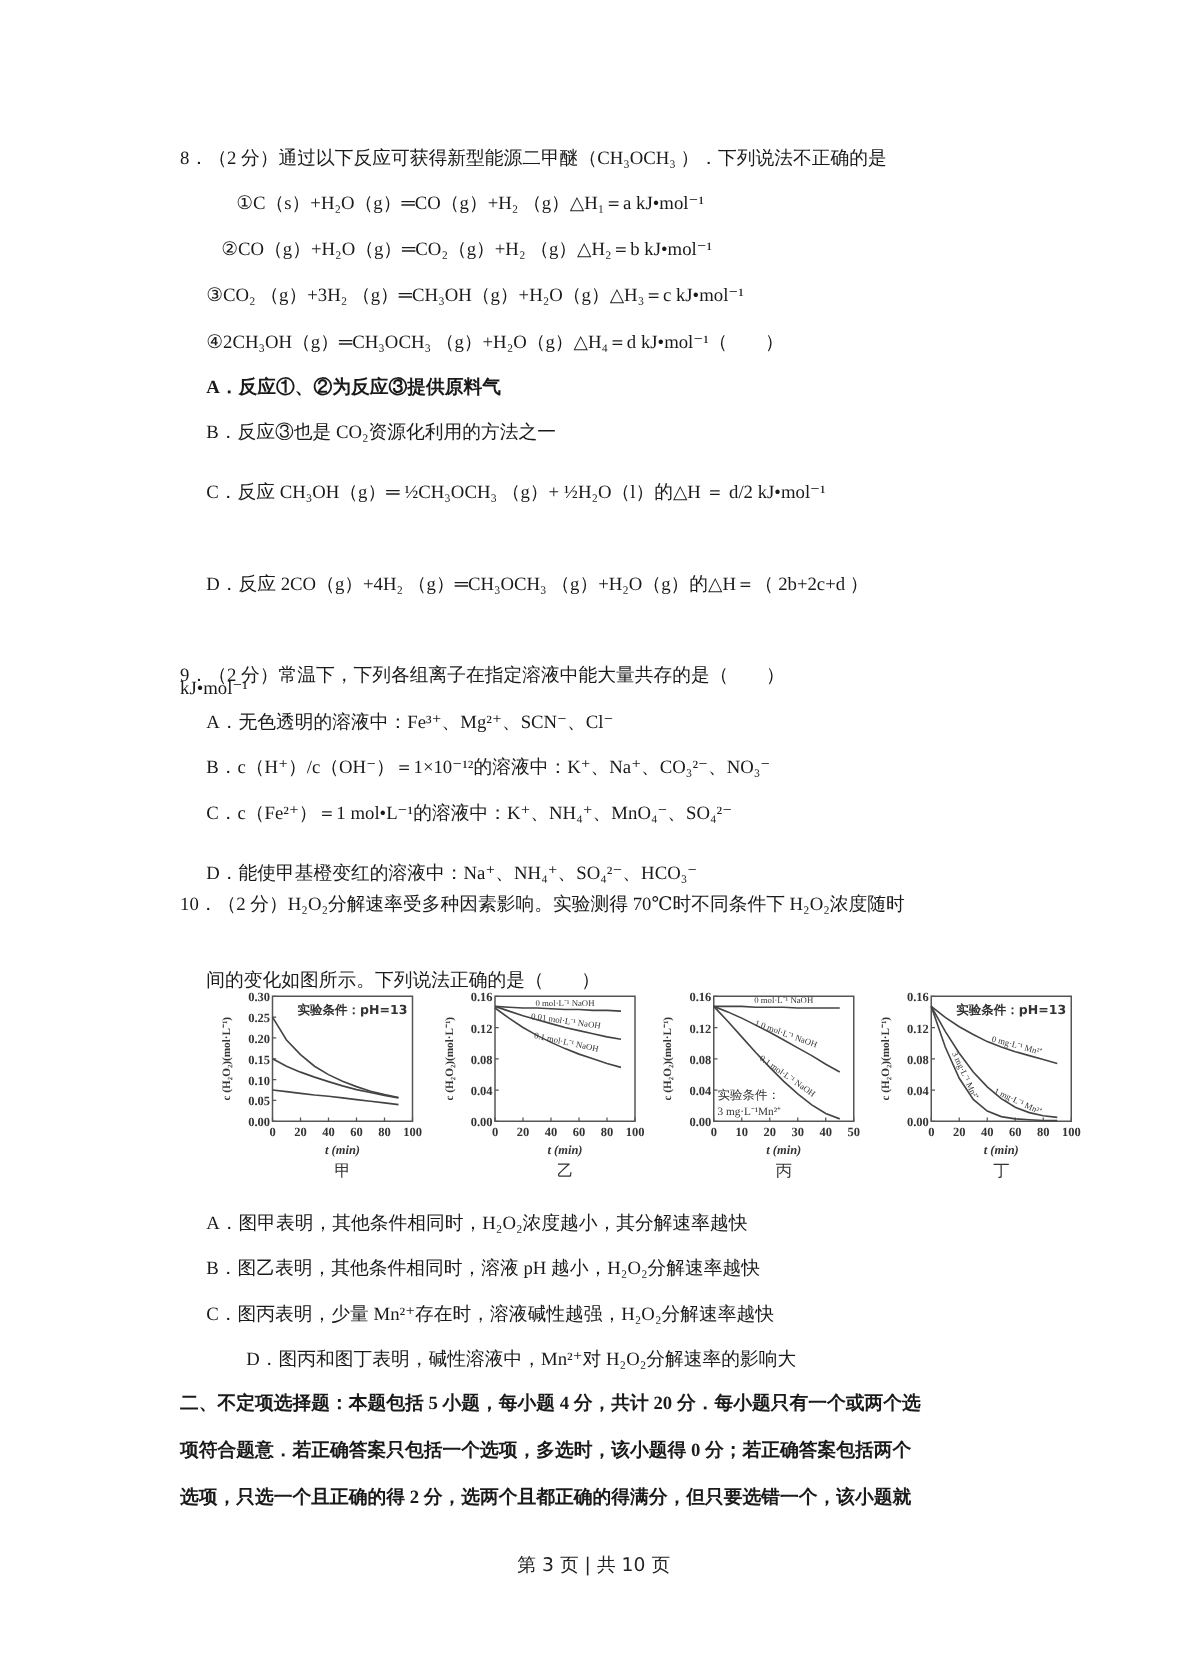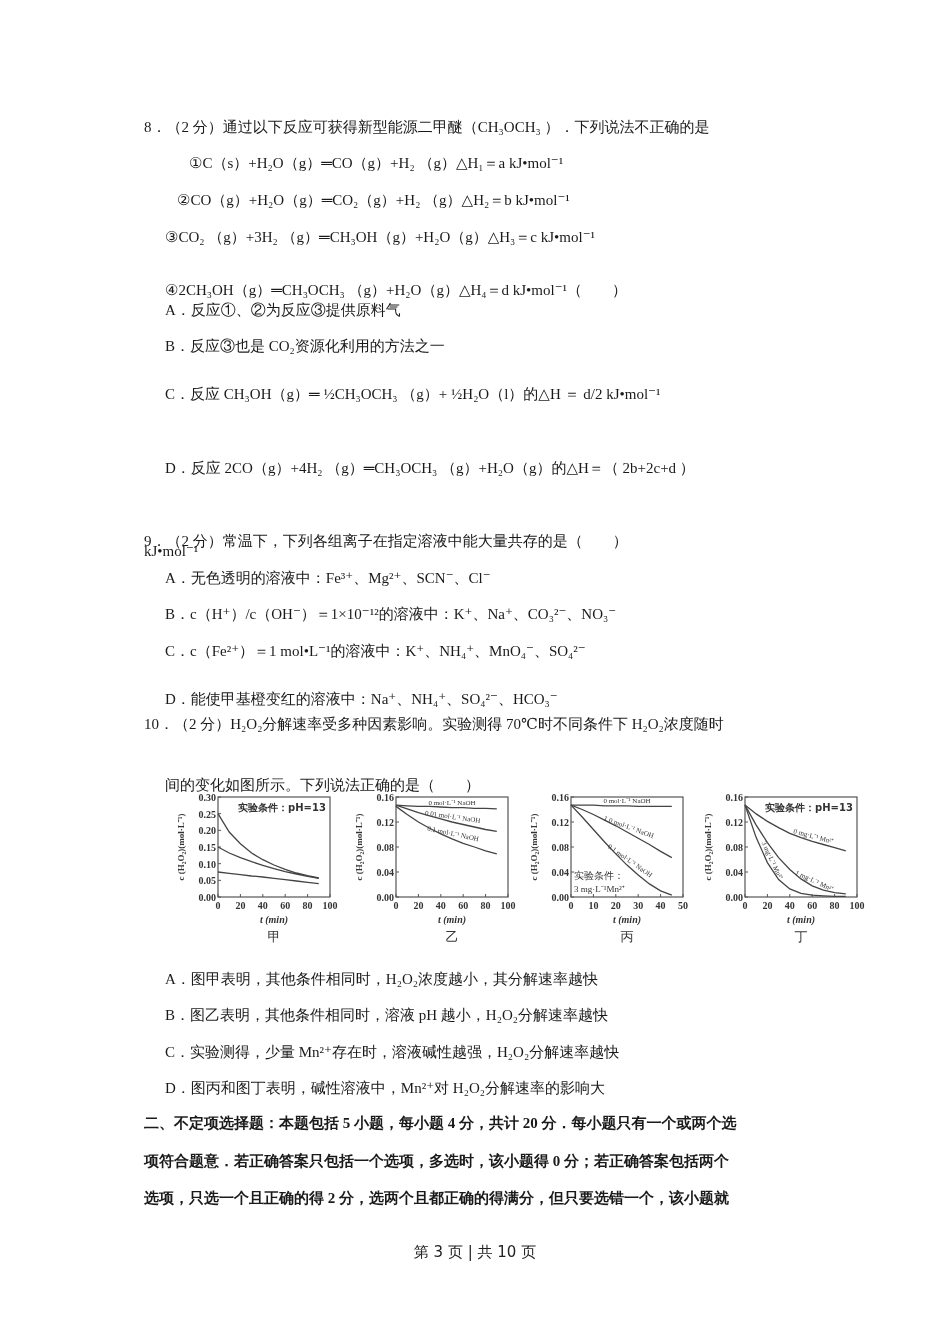--- a/index.html
+++ b/index.html
@@ -17,23 +17,23 @@
 </style>
 </head>
 <body>
 
 <div class="line q" style="top:117px;">
   <span>8．</span><span>（2 分）</span><span>通过以下反应可获得新型能源二甲醚（CH₃OCH₃ ）．下列说法不正确的是</span>
 </div>
 <div class="line ind" style="top:153px;margin-left:24px;">①C（s）+H₂O（g）═CO（g）+H₂ （g）△H₁＝a kJ•mol⁻¹</div>
 <div class="line ind" style="top:190px;margin-left:12px;">②CO（g）+H₂O（g）═CO₂（g）+H₂ （g）△H₂＝b kJ•mol⁻¹</div>
 <div class="line ind" style="top:227px;">③CO₂ （g）+3H₂ （g）═CH₃OH（g）+H₂O（g）△H₃＝c kJ•mol⁻¹</div>
-<div class="line ind" style="top:264px;margin-top:16px;">④2CH₃OH（g）═CH₃OCH₃ （g）+H₂O（g）△H₄＝d kJ•mol⁻¹（　　）</div>
-
-<div class="line ind" style="top:300px;">
+<div class="line ind" style="top:264px;">④2CH₃OH（g）═CH₃OCH₃ （g）+H₂O（g）△H₄＝d kJ•mol⁻¹（　　）</div>
+
+<div class="line ind" style="top:300px;font-weight:bold;">
   <span>A．</span><span>反应①、②为反应③提供原料气</span>
 </div>
 <div class="line ind" style="top:336px;">
   <span>B．</span><span>反应③也是 CO₂资源化利用的方法之一</span>
 </div>
 <div class="line ind" style="top:384px;">
   <span>C．</span><span>反应 CH₃OH（g）═ ½CH₃OCH₃ （g）+ ½H₂O（l）的△H ＝ d/2 kJ•mol⁻¹</span>
 </div>
 <div class="line ind" style="top:458px;">
   <span>D．</span><span>反应 2CO（g）+4H₂ （g）═CH₃OCH₃ （g）+H₂O（g）的△H＝（ 2b+2c+d ）</span>
@@ -213,23 +213,23 @@
     </div>
 </div>
 
 <div class="line ind" style="top:969px;">
   <span>A．</span><span>图甲表明，其他条件相同时，H₂O₂浓度越小，其分解速率越快</span>
 </div>
 <div class="line ind" style="top:1005px;">
   <span>B．</span><span>图乙表明，其他条件相同时，溶液 pH 越小，H₂O₂分解速率越快</span>
 </div>
 <div class="line ind" style="top:1042px;">
-  <span>C．</span><span>实验测得，少量 Mn²⁺存在时，溶液碱性越强，H₂O₂分解速率越快</span>
-</div>
-<div class="line ind" style="top:1078px;">
+  <span>C．</span><span>图丙表明，少量 Mn²⁺存在时，溶液碱性越强，H₂O₂分解速率越快</span>
+</div>
+<div class="line ind" style="top:1078px;margin-left:32px;">
   <span>D．</span><span>图丙和图丁表明，碱性溶液中，Mn²⁺对 H₂O₂分解速率的影响大</span>
 </div>
 
 <div class="line q bold" style="top:1113px;">二、不定项选择题：本题包括 5 小题，每小题 4 分，共计 20 分．每小题只有一个或两个选</div>
 <div class="line q bold" style="top:1151px;">项符合题意．若正确答案只包括一个选项，多选时，该小题得 0 分；若正确答案包括两个</div>
 <div class="line q bold" style="top:1188px;">选项，只选一个且正确的得 2 分，选两个且都正确的得满分，但只要选错一个，该小题就</div>
 
 <div class="footer">第 3 页 | 共 10 页</div>
 
 </body></html>

